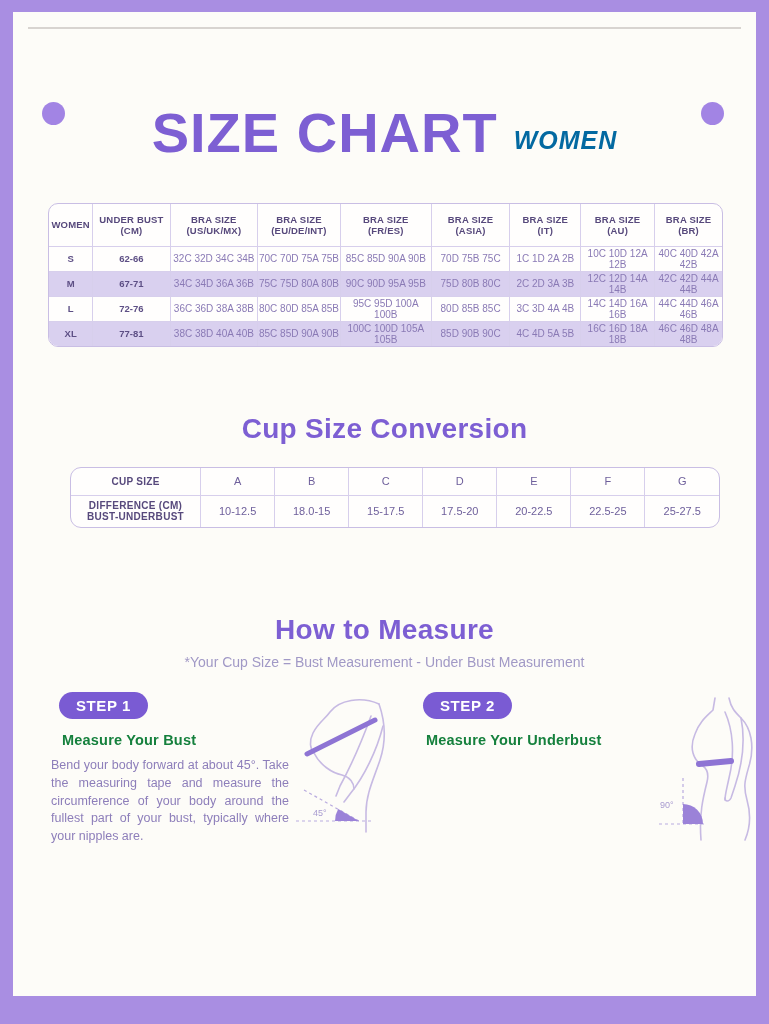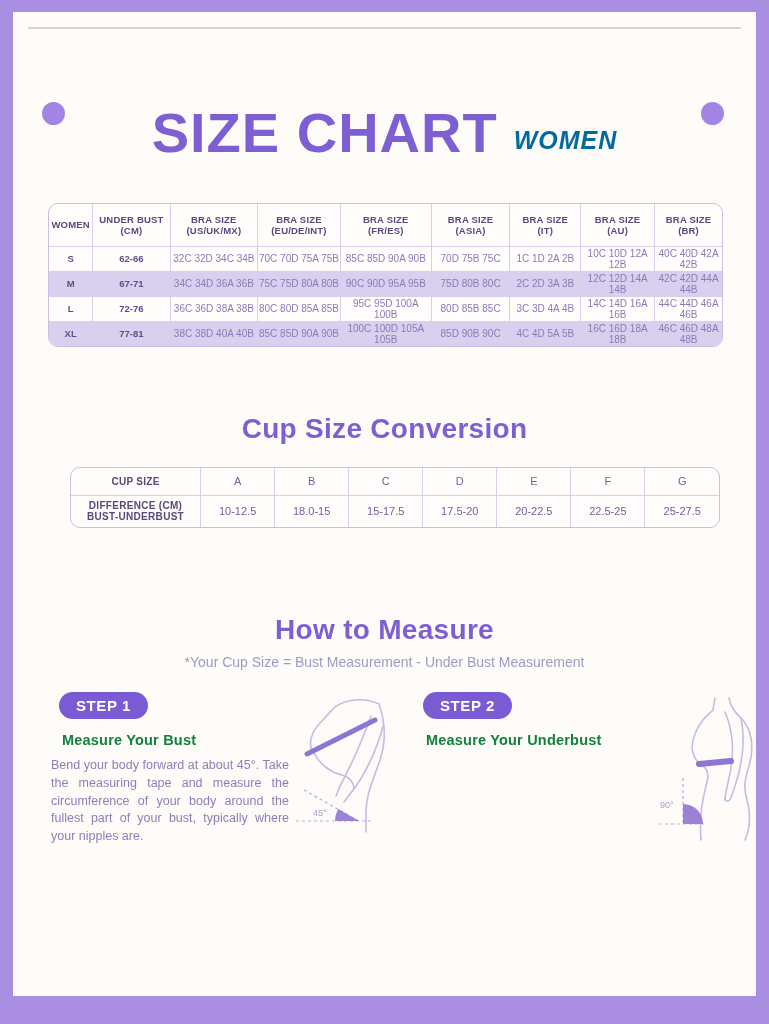--- a/index.html
+++ b/index.html
@@ -47,21 +47,21 @@
     height:42px; font-size:9.5px; font-weight:bold; color:#57497c; letter-spacing:.2px;
   }
   .main-table tbody td { height:25px; font-size:10px; color:#8a7ab5; }
   .main-table tbody td.key-col { color:#5d4f85; font-weight:bold; font-size:9.5px; }
   .main-table tbody tr:nth-child(even) { background:#d9d0ef; }
   .pre { white-space:pre-line; }
 
   h2 { font-size:28px; font-weight:bold; color:#7d5fd3; text-align:center; letter-spacing:.3px; }
   .cup-section { margin-top:66px; }
   .section-sub { font-size:14px; color:#a199c6; text-align:center; margin-top:8px; }
-  .cup-table { margin:22px 36px 0 57px; }
+  .cup-table { margin:22px 36px 0 57px;border-radius:11px; }
   .cup-table th, .cup-table td {
     border-left:1px solid #d7cfec; text-align:center; vertical-align:middle;
   }
   .cup-table th:first-child, .cup-table td:first-child { border-left:none; }
   .cup-table tr + tr th, .cup-table tr + tr td { border-top:1px solid #d7cfec; }
   .cup-table .lbl { font-size:10px; font-weight:bold; color:#57497c; letter-spacing:.3px; }
   .cup-table tr:first-child th, .cup-table tr:first-child td { height:27px; }
   .cup-table tr:last-child th, .cup-table tr:last-child td { height:32px; }
   .cup-table td { font-size:11px; color:#6e5f9b; }
   .cup-table col.c0 { width:20%; }

